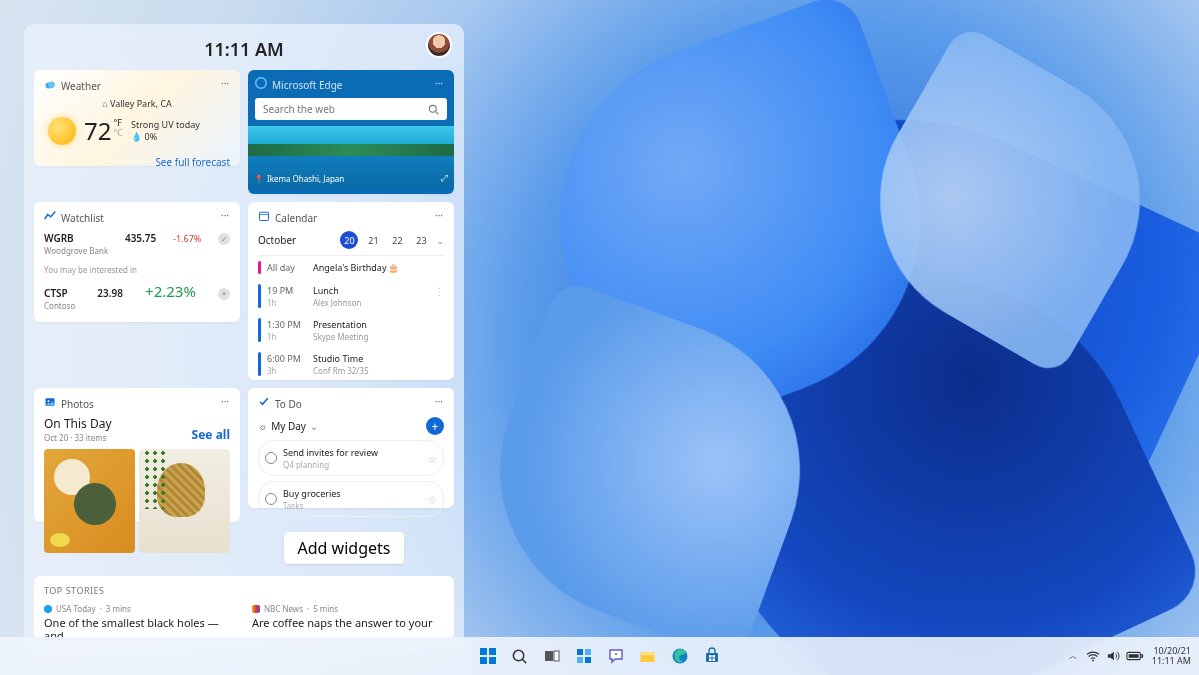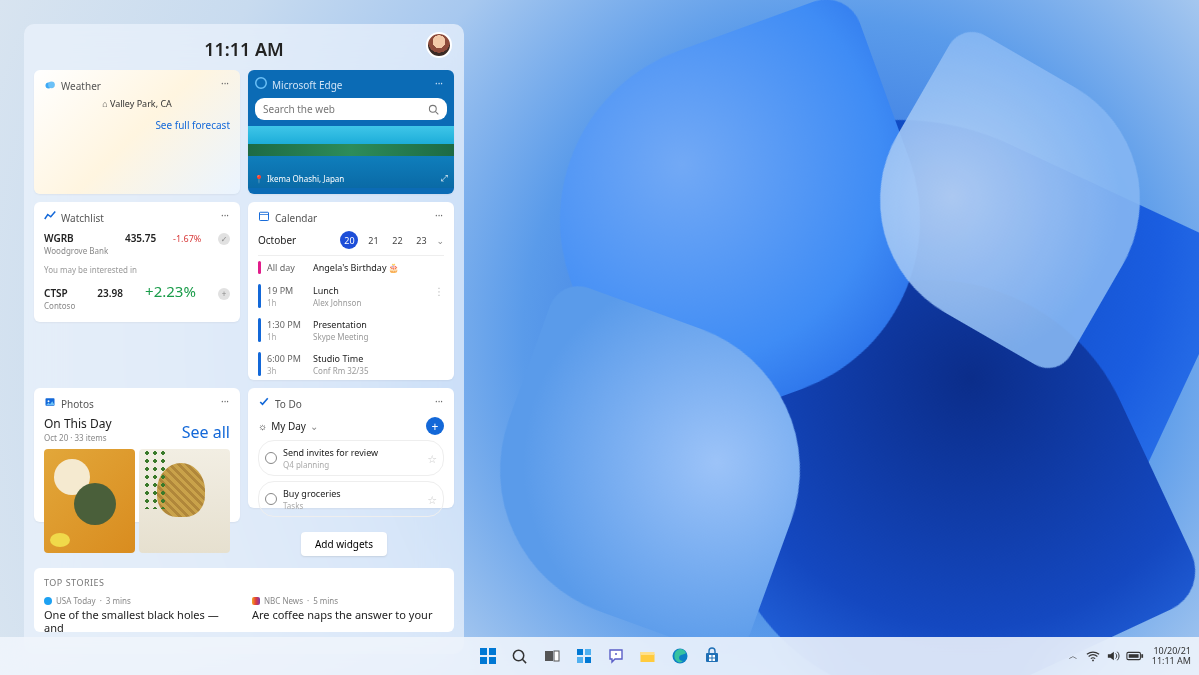--- a/index.html
+++ b/index.html
@@ -26,34 +26,34 @@
 .panel-header{display:flex;justify-content:center;align-items:center;height:30px;position:relative;}
 .panel-time{font-size:18px;font-weight:600;color:#222;}
 .profile-avatar{position:absolute;right:2px;top:-2px;width:26px;height:26px;border-radius:50%;background:radial-gradient(circle at 50% 35%,#f2c9a8 35%,#8c4a3a 36% 60%,#3a2a24 61%);border:2px solid #fff;}
 .widgets-grid{display:grid;grid-template-columns:repeat(2,1fr);gap:8px;margin-top:6px;}
 .card{background:#fff;border-radius:6px;padding:8px 10px;position:relative;box-shadow:0 1px 2px rgba(0,0,0,.05);font-size:10px;color:#222;}
 .card-title{display:flex;align-items:center;gap:5px;font-size:10px;color:#555;}
 .card-more{position:absolute;right:6px;top:6px;width:18px;height:14px;display:flex;align-items:center;justify-content:center;color:#666;cursor:pointer;border-radius:3px;}
 .ico{width:12px;height:12px;display:inline-block;}
 
 
-.weather{grid-column:1;grid-row:1;height:124px;background:linear-gradient(135deg,#fff 0%,#fff5e0 50%,#eaf4ff 100%);}
+.weather{grid-column:1;grid-row:1;height:96px;background:linear-gradient(135deg,#fff 0%,#fff5e0 50%,#eaf4ff 100%);}
 .w-loc{font-size:9px;color:#333;text-align:center;margin-top:4px;}
 .w-body{display:flex;align-items:center;gap:8px;margin-top:4px;}
 .sun{width:28px;height:28px;border-radius:50%;background:radial-gradient(circle at 35% 35%,#ffe27a,#ffb300);box-shadow:0 0 8px rgba(255,179,0,.4);margin-left:4px;}
 .w-temp{font-size:24px;font-weight:400;display:flex;align-items:flex-start;}
 .w-unit{font-size:9px;line-height:10px;margin-left:2px;margin-top:4px;border-left:0;}
 .w-meta{font-size:9px;line-height:12px;color:#333;}
 .w-link{margin-top:8px;text-align:right;color:#1368d8;font-size:10px;}
 
 
 .edge{grid-column:2;grid-row:1;height:124px;background:#0b6bb5;padding:7px;color:#fff;overflow:hidden;}
 .edge .card-title{color:#cfe3f6;}
 .edge .card-more{color:#cfe3f6;}
-.search-box{background:#fff;border-radius:9px;display:flex;align-items:center;padding:4px 8px;margin-top:6px;color:#777;font-size:10px;justify-content:space-between;}
+.search-box{background:#fff;border-radius:3px;display:flex;align-items:center;padding:4px 8px;margin-top:6px;color:#777;font-size:10px;justify-content:space-between;}
 .edge-img{height:62px;margin:6px -7px -7px;background:linear-gradient(180deg,#3fc6e8 0%,#0a9fd1 45%,#0f7fbd 46%,#0a6aa6 100%);position:relative;}
 .edge-img::before{content:"";position:absolute;top:18px;left:0;right:0;height:12px;background:linear-gradient(90deg,#1d6a44,#2d8c5a,#1d6a44);}
 .edge-cap{position:absolute;bottom:4px;left:6px;font-size:8px;color:#fff;display:flex;align-items:center;gap:3px;}
 .edge-expand{position:absolute;bottom:4px;right:6px;color:#fff;font-size:9px;}
 
 
 .watchlist{height:120px;}
 .wl-row{display:flex;align-items:baseline;justify-content:space-between;margin-top:6px;font-size:10px;}
 .wl-sym{font-weight:600;}
 .wl-sub{font-size:8px;color:#888;}
@@ -75,21 +75,21 @@
 .cal-time{width:40px;color:#666;}
 .cal-time .dur{color:#aaa;font-size:8px;}
 .cal-ev .sub{color:#999;font-size:8px;}
 .cal-item-more{margin-left:auto;color:#bbb;font-size:10px;}
 
 
 .photos{height:134px;}
 .ph-head{display:flex;justify-content:space-between;align-items:flex-end;margin-top:4px;}
 .ph-title{font-size:12px;color:#222;}
 .ph-sub{font-size:8px;color:#888;}
-.ph-link{color:#1368d8;font-size:16px;}
+.ph-link{color:#1368d8;font-size:12px;font-weight:bold;}
 .ph-row{display:flex;gap:4px;margin-top:6px;height:104px;}
 .ph-img{flex:1;border-radius:4px;position:relative;overflow:hidden;}
 .ph1{background:linear-gradient(135deg,#e2a73a,#d98c1f);}
 .ph1::before{content:"";position:absolute;left:10px;top:10px;width:36px;height:36px;border-radius:50%;background:#f5ead0;}
 .ph1::after{content:"";position:absolute;left:30px;top:34px;width:42px;height:42px;border-radius:50%;background:#4a5f3a;}
 .ph1 .lemon{position:absolute;left:6px;bottom:6px;width:20px;height:14px;border-radius:50%;background:#f0d94a;}
 .ph2{background:linear-gradient(180deg,#f2eee3,#e6e0cf);}
 .ph2::before{content:"";position:absolute;left:18px;top:14px;width:48px;height:54px;border-radius:50% 50% 40% 40%;background:repeating-linear-gradient(45deg,#c9a24a 0 3px,#b0873a 3px 6px);}
 .ph2::after{content:"";position:absolute;left:4px;top:0;width:22px;height:60px;background:radial-gradient(circle,#3a7a2a 30%,transparent 31%) 0 0/8px 8px;}
 
@@ -97,21 +97,21 @@
 .todo{height:120px;}
 .td-head{display:flex;align-items:center;margin-top:6px;font-size:10px;}
 .td-add{margin-left:auto;width:18px;height:18px;border-radius:50%;background:#1368d8;color:#fff;display:flex;align-items:center;justify-content:center;font-size:12px;}
 .td-item{display:flex;align-items:center;gap:6px;border:1px solid #eee;border-radius:16px;padding:5px 6px;margin-top:5px;font-size:9px;}
 .td-circle{width:12px;height:12px;border:1.2px solid #888;border-radius:50%;}
 .td-star{margin-left:auto;color:#ccc;font-size:11px;}
 .td-sub{color:#aaa;font-size:8px;}
 
 
 .add-widgets{grid-column:1/-1;display:flex;justify-content:center;margin:2px 0 4px;}
-.add-widgets button{background:#fff;border:none;border-radius:4px;padding:5px 14px;font-size:10px;box-shadow:0 1px 2px rgba(0,0,0,.1);cursor:pointer;position:relative;left:100px;}
+.add-widgets button{background:#fff;border:none;border-radius:4px;padding:5px 14px;font-size:16px;box-shadow:0 1px 2px rgba(0,0,0,.1);cursor:pointer;position:relative;left:100px;}
 
 
 .news{grid-column:1/-1;background:#fff;border-radius:6px;padding:8px 10px;height:64px;}
 .news-head{font-size:9px;color:#777;letter-spacing:.5px;}
 .news-row{display:flex;gap:16px;margin-top:6px;}
 .news-item{flex:1;}
 .news-src{font-size:8px;color:#888;display:flex;align-items:center;gap:4px;}
 .news-hl{font-size:11px;color:#222;margin-top:2px;line-height:13px;}
 .src-dot{width:8px;height:8px;border-radius:2px;}
 
@@ -148,20 +148,31 @@
     <div class="card weather">
       <div class="card-title">
         <span><svg class="ico" viewBox="0 0 16 16">
               <circle cx="6" cy="10" r="4" fill="#3da9f5"></circle>
               <circle cx="10" cy="9" r="4.5" fill="#6cc1f7"></circle>
             </svg></span>
         <span>Weather</span>
       </div>
       <div class="card-more">···</div>
       <div class="w-loc"><span>⌂</span> <span>Valley Park, CA</span></div>
+      <div class="w-body">
+        <div class="sun"></div>
+        <div class="w-temp">
+            <span>72</span>
+            <span class="w-unit"><span>°F</span><br><span style="color:#aaa">°C</span></span>
+          </div>
+        <div class="w-meta">
+          <div>Strong UV today</div>
+          <div><span>💧</span> <span>0%</span></div>
+        </div>
+      </div>
       <div class="w-link">See full forecast</div>
     </div>
 
     <div class="card edge">
       <div class="card-title">
         <span><svg class="ico" viewBox="0 0 16 16">
               <circle cx="8" cy="8" r="7" fill="none" stroke="#6cc1f7" stroke-width="2"></circle>
             </svg></span>
         <span>Microsoft Edge</span>
       </div>

